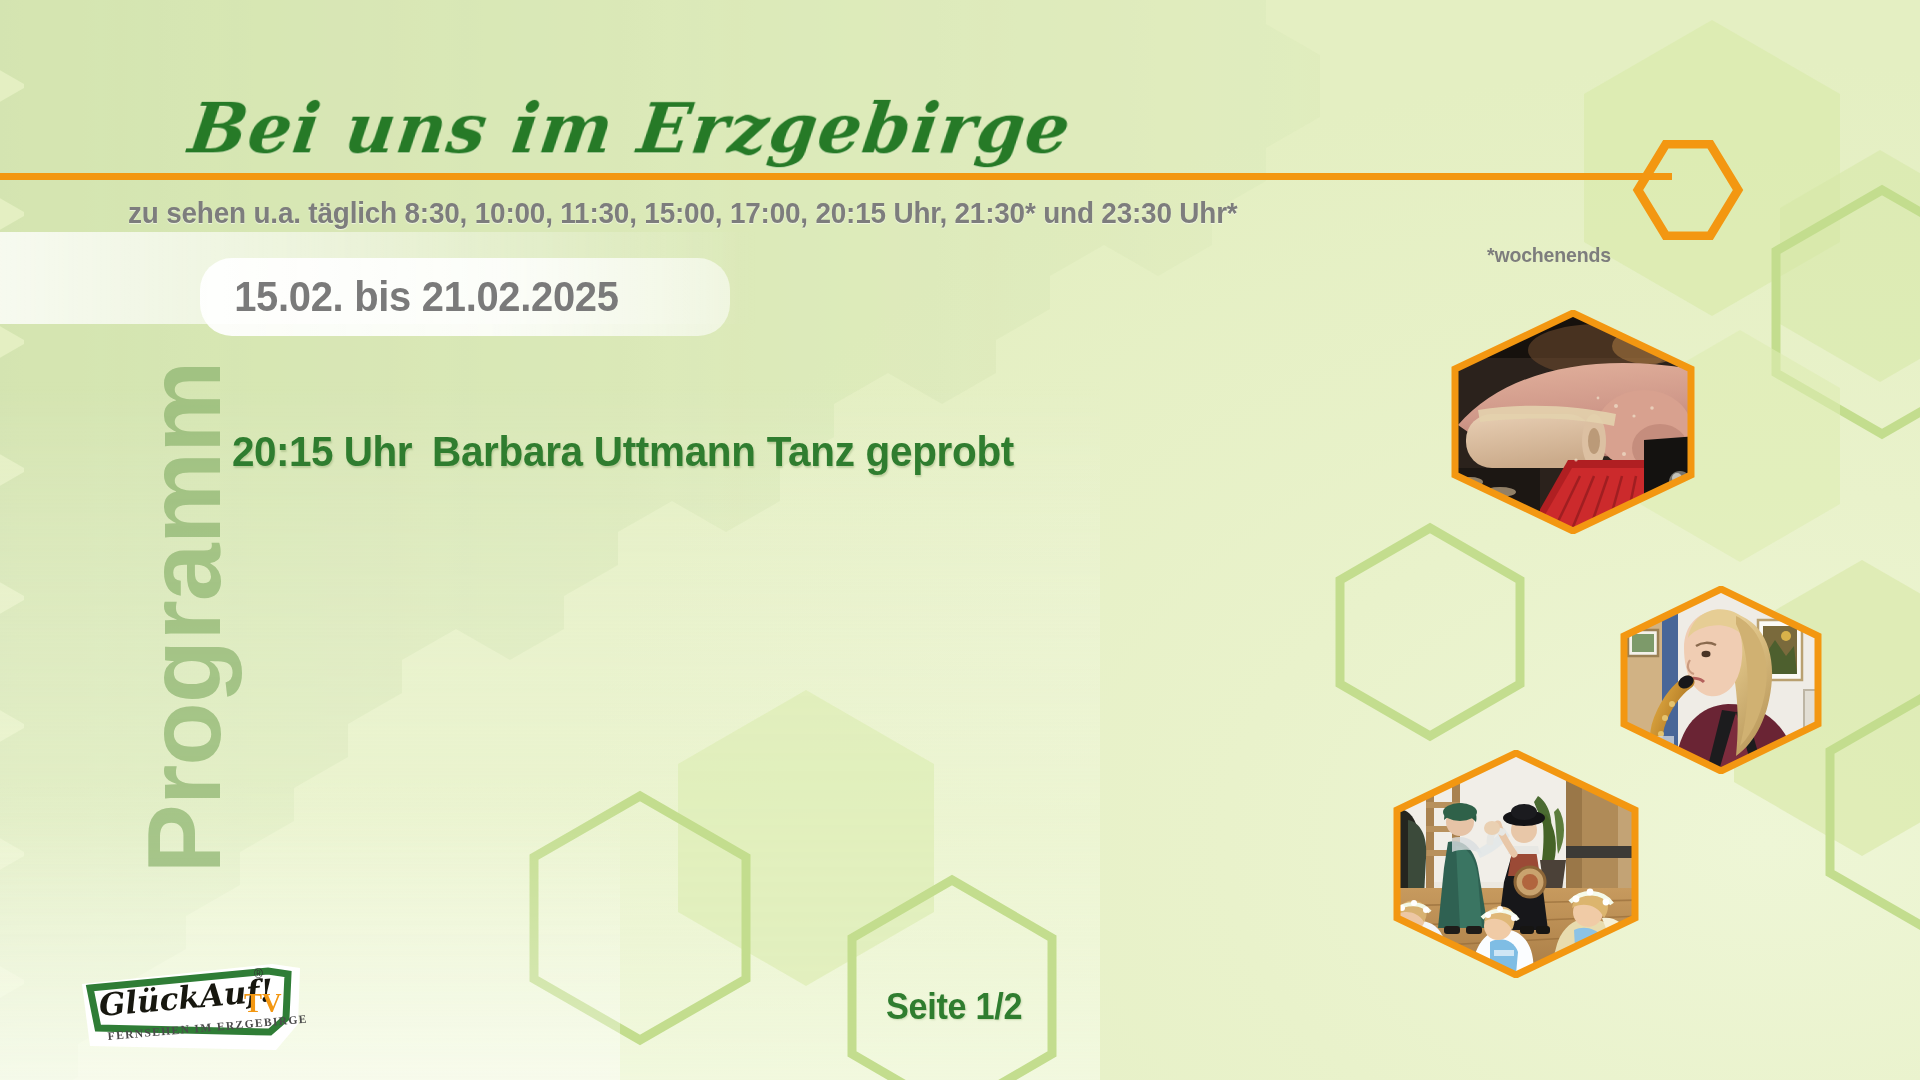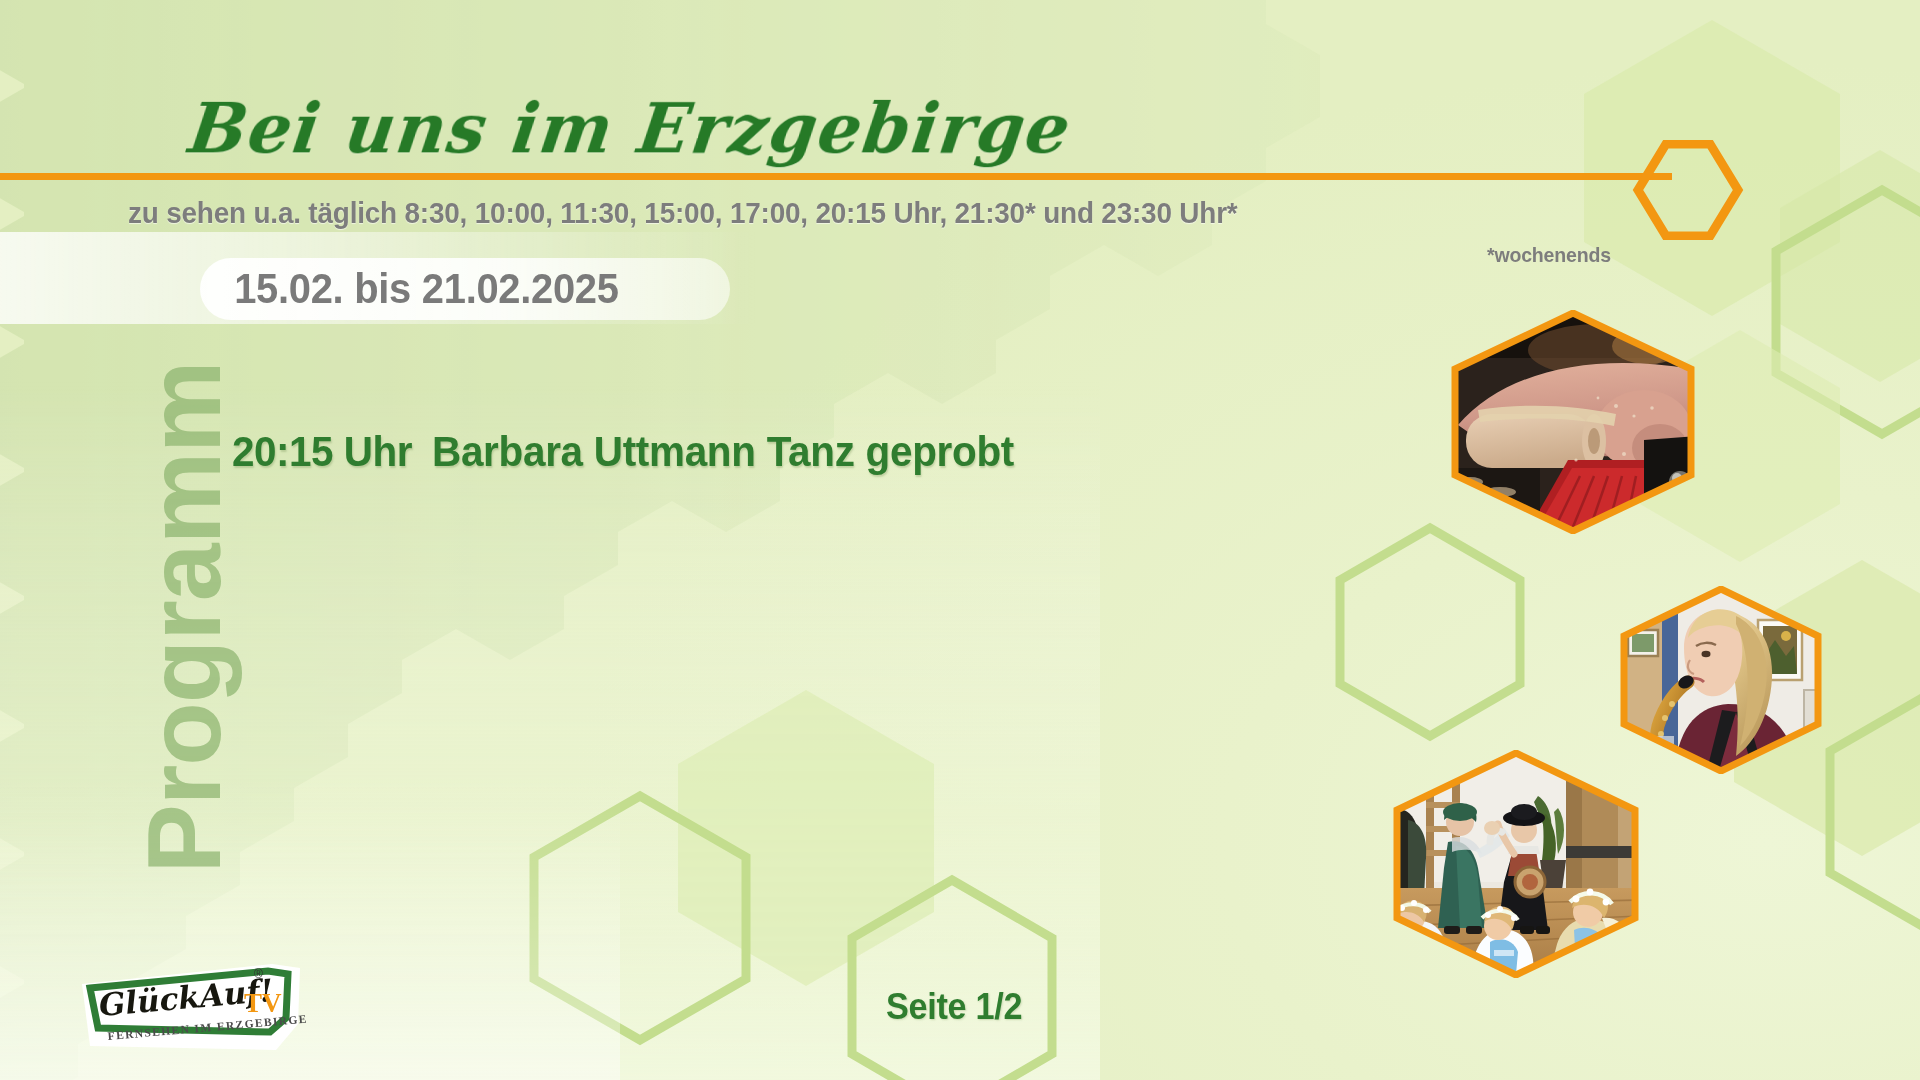--- a/index.html
+++ b/index.html
@@ -57,21 +57,21 @@
   .footnote{
     position:absolute;left:1487px;top:243px;
     font-size:21px;font-weight:700;color:#7d7d7d;
     letter-spacing:-0.2px;white-space:nowrap;
     transform:scaleX(0.93);transform-origin:left center;
   }
 
   
   .datepill{
     position:absolute;left:200px;top:258px;
-    height:62px;min-width:530px;
+    height:78px;min-width:530px;
     border-radius:32px;
     background:linear-gradient(90deg,rgba(255,255,255,0.92) 0%,rgba(255,255,255,0.88) 55%,rgba(255,255,255,0.55) 100%);
     display:flex;align-items:center;
   }
   .datepill span{
     padding-left:36px;
     font-size:42px;font-weight:700;color:#7a7a7a;
     letter-spacing:-0.3px;white-space:nowrap;
     transform:scaleX(0.95);transform-origin:left center;
   }

